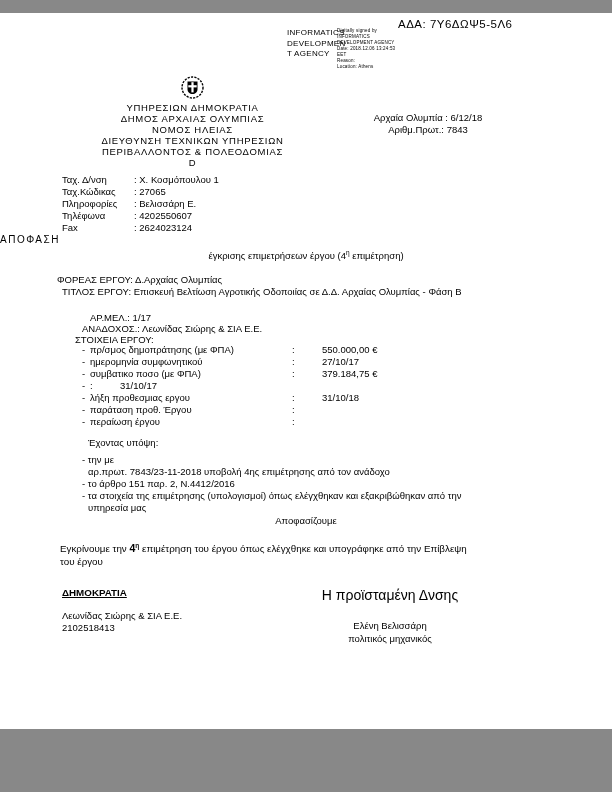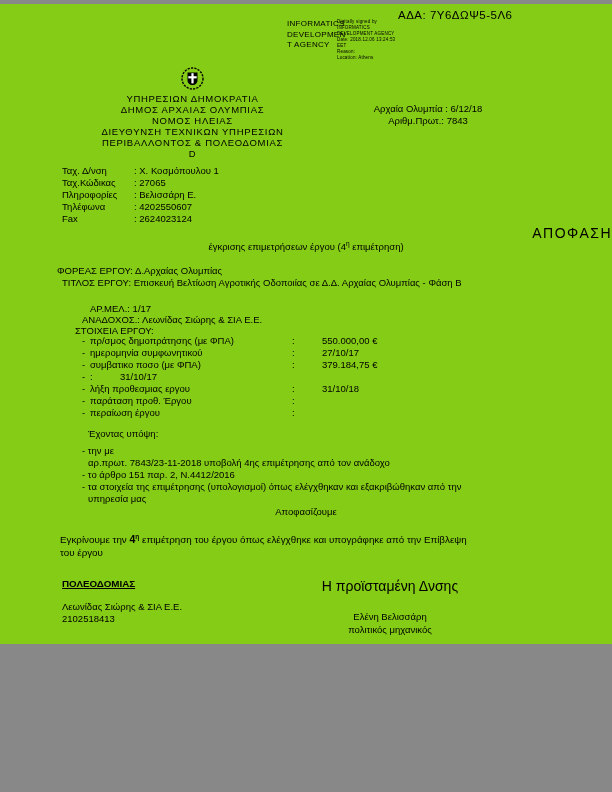--- a/index.html
+++ b/index.html
@@ -1,38 +1,38 @@
 <!DOCTYPE html>
 <html><head>
 <meta charset="utf-8">
 <style>
   * { margin:0; padding:0; box-sizing:border-box; }
   html,body { background:#888; }
   .page {
-    position:relative; width:612px; height:640px; margin:4px auto;
-    background:#84cc16; color:#000;
+    position:relative; width:612px; height:716px; margin:13px auto;
+    background:#ffffff; color:#000;
     font-family:"Liberation Sans", sans-serif; font-size:10px;
     overflow:hidden;
   }
   .abs { position:absolute; }
   
   .ada { top:5px; left:398px; width:214px; font-size:11.5px; letter-spacing:0.5px; }
   .agency-name { top:15px; left:287px; width:55px; font-size:8px; line-height:10.5px; letter-spacing:0.3px; }
   .sig-details { top:15px; left:337px; width:80px; font-size:4.5px; line-height:6px; letter-spacing:0.2px; }
   
   .gov-block { top:63px; left:55px; width:275px; text-align:center; }
   .gov-block .emblem { display:block; margin:0 auto 3px auto; }
   .gov-line { font-size:9.5px; line-height:11px; letter-spacing:0.7px; }
   
   .protocol { top:99px; left:338px; width:180px; text-align:center; font-size:9.5px; line-height:11.5px; }
   
   .contact { top:161px; left:62px; width:230px; font-size:9.5px; line-height:12px; }
   .contact .lbl { display:inline-block; width:72px; }
   
-  .dec-title { top:221px; left:0; width:612px; text-align:right; font-size:14px; letter-spacing:1.5px; }
+  .dec-title { top:221px; left:0; width:612px; text-align:left; font-size:10px; letter-spacing:1.5px; }
   .dec-subtitle { top:237px; left:0; width:612px; text-align:center; font-size:9.5px; }
   sup { font-size:6.5px; vertical-align:super; line-height:0; }
   
   .foreas { top:261px; left:57px; font-size:9.5px; }
   .ptitle { top:273px; left:62px; font-size:9.5px; }
   .armel  { top:299px; left:90px; font-size:9.5px; }
   .anad   { top:310px; left:82px; font-size:9.5px; }
   .stoix  { top:321px; left:75px; font-size:9.5px; }
   
   .details { top:331px; left:82px; width:350px; font-size:9.5px; }
@@ -178,21 +178,21 @@
   <div class="abs cons-i2">- το άρθρο 151 παρ. 2,  Ν.4412/2016</div>
   <div class="abs cons-i3a">- τα στοιχεία της επιμέτρησης (υπολογισμοί) όπως ελέγχθηκαν και εξακριβώθηκαν από την</div>
   <div class="abs cons-i3b">υπηρεσία μας</div>
 
   <div class="abs res-head">Αποφασίζουμε</div>
   <div class="abs res-para">
     <div><span>Εγκρίνουμε την </span><b><span>4</span><sup>η</sup></b><span>  επιμέτρηση του έργου όπως ελέγχθηκε και υπογράφηκε από την Επίβλεψη</span></div>
     <div>του έργου</div>
   </div>
 
-  <div class="abs koin">ΠΟΛΕΟΔΟΜΙΑΣ</div>
+  <div class="abs koin">ΔΗΜΟΚΡΑΤΙΑ</div>
   <div class="abs recipient">Λεωνίδας Σιώρης &amp; ΣΙΑ Ε.Ε.</div>
   <div class="abs phone">2102518413</div>
   <div class="abs signer-title">Η προϊσταμένη Δνσης</div>
   <div class="abs signer-block">
     <div>Ελένη Βελισσάρη</div>
     <div>πολιτικός  μηχανικός</div>
   </div>
 
 </div>
 

